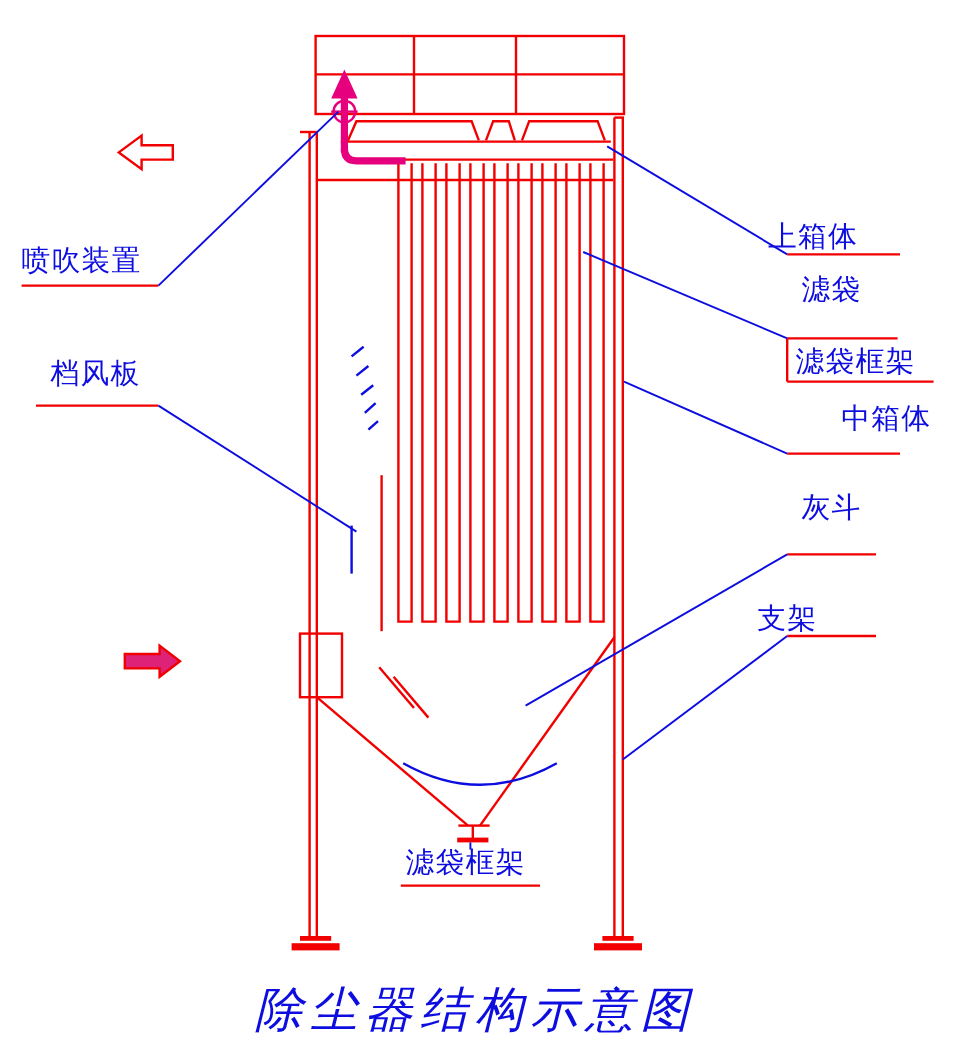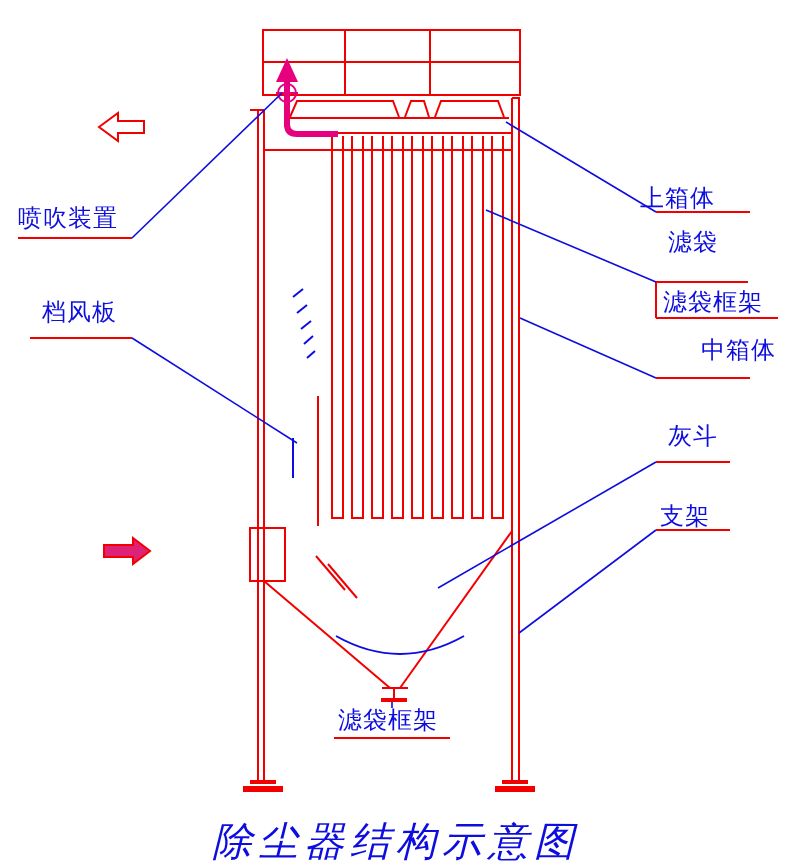--- a/index.html
+++ b/index.html
@@ -159,18 +159,18 @@
       <path d="M336,636 Q400,672 464,636"></path>
     </g>
   </svg>
 
   <div class="lbl" style="left:18px;top:206px">喷吹装置</div>
   <div class="lbl" style="left:42px;top:300px">档风板</div>
   <div class="lbl" style="left:640px;top:186px">上箱体</div>
   <div class="lbl" style="left:668px;top:230px">滤袋</div>
   <div class="lbl" style="left:663px;top:290px">滤袋框架</div>
   <div class="lbl" style="left:701px;top:338px">中箱体</div>
-  <div class="lbl" style="left:668px;top:424px">灰斗</div>
-  <div class="lbl" style="left:660px;top:504px">支架</div>
+  <div class="lbl" style="left:668px;top:412px">灰斗</div>
+  <div class="lbl" style="left:631px;top:504px">支架</div>
   <div class="lbl" style="left:338px;top:708px">滤袋框架</div>
 
   <div class="title">除尘器结构示意图</div>
 </div>
 
 </body></html>

